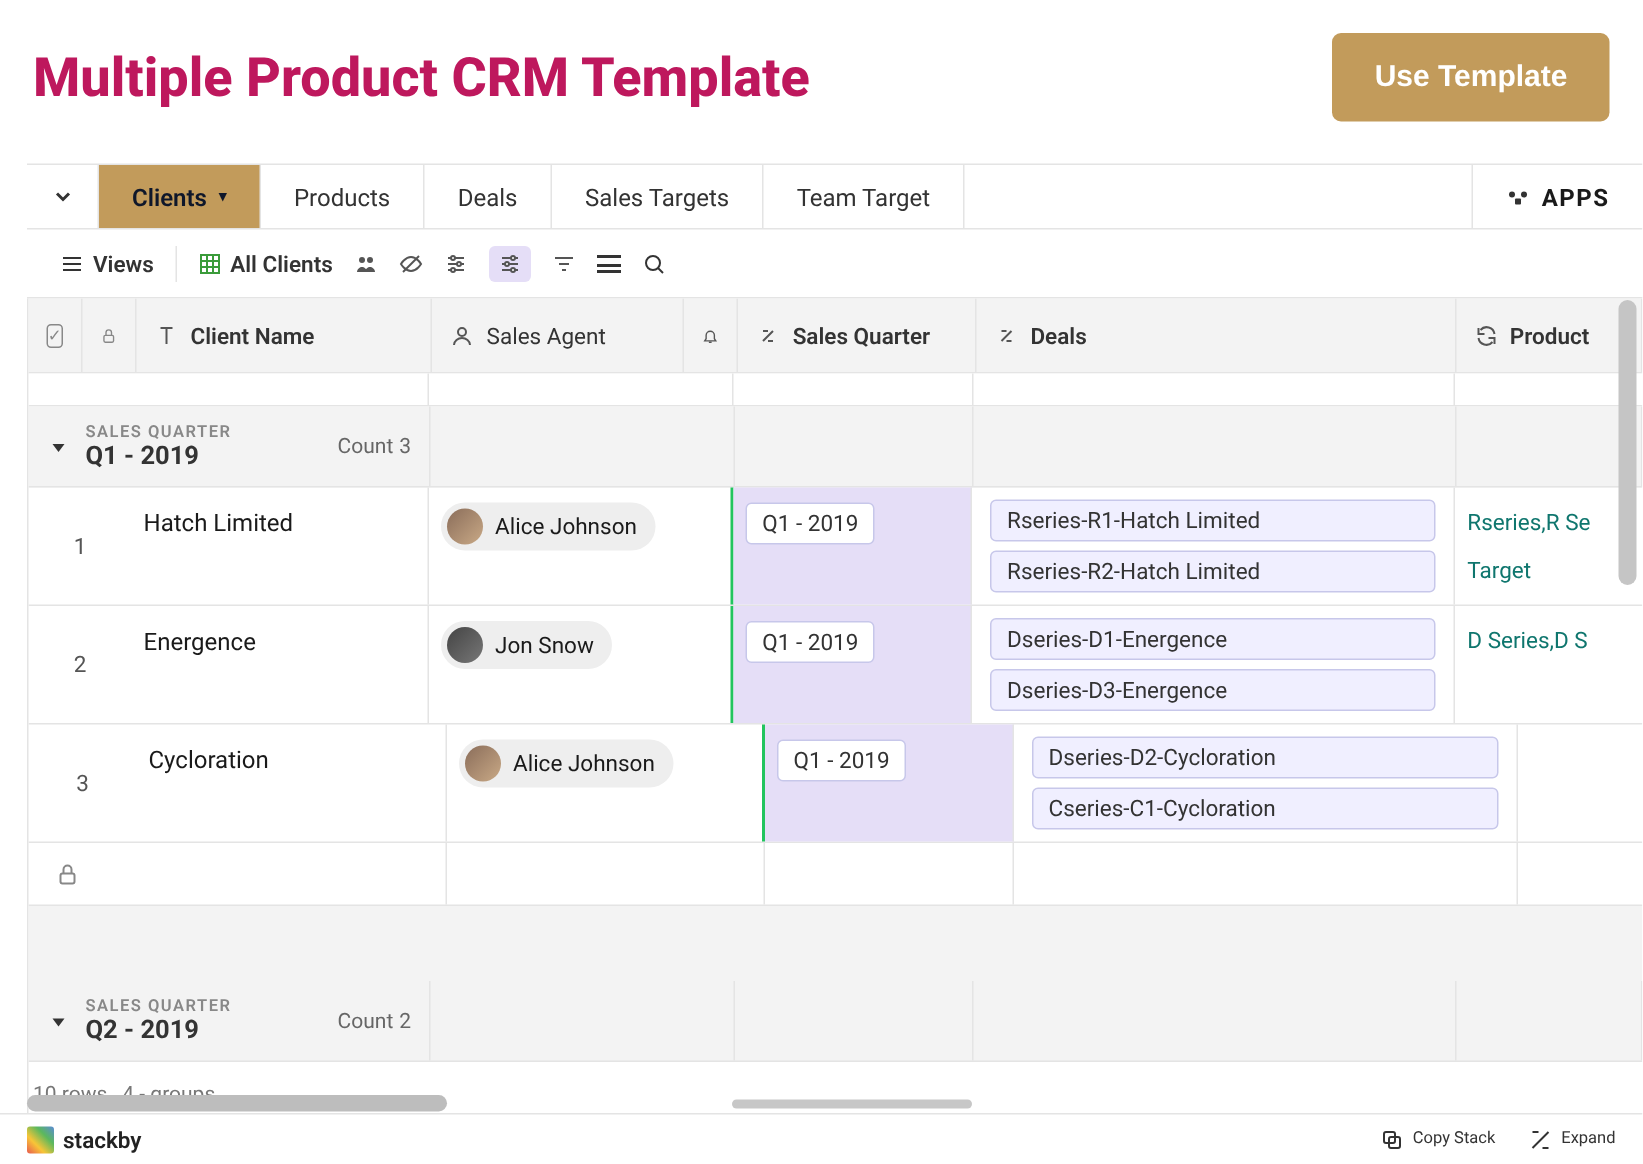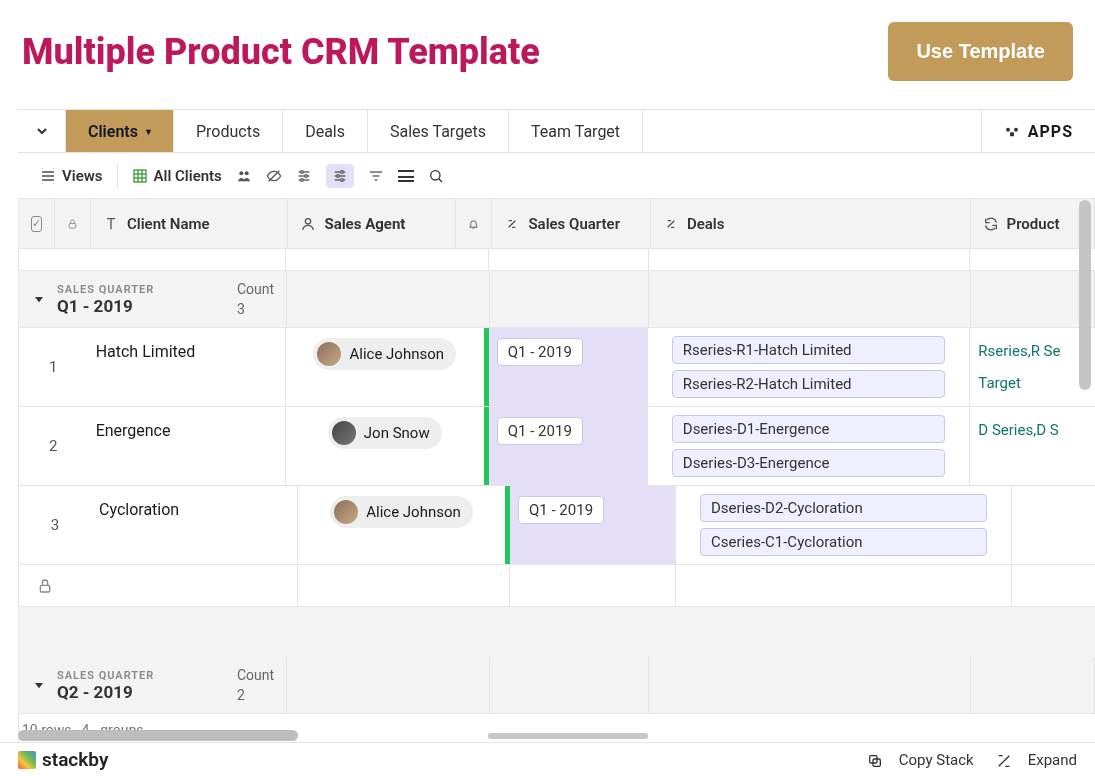--- a/index.html
+++ b/index.html
@@ -25,52 +25,52 @@
 .tool-row-height::after { content: ''; position: absolute; top: 4px; left: 0; right: 0; border-top: 2px solid #333; }
 
 .table-wrap { margin-left: 18px; position: relative; overflow: hidden; height: 580px; border-left: 1px solid #e4e4e4; }
 
 .col-head { display: flex; align-items: stretch; background: #f3f3f3; border-bottom: 1px solid #e4e4e4; height: 50px; font-size: 15px; color: #333; }
 .col-head .hc { display: flex; align-items: center; gap: 8px; padding: 0 12px; border-right: 1px solid #e4e4e4; white-space: nowrap; }
 .w-check { width: 36px; justify-content: center; }
 .w-lock { width: 36px; justify-content: center; }
 .w-name { width: 207px; font-weight: 600; }
 .w-bell { width: 36px; justify-content: center; }
-.w-agent { width: 176px; font-weight: 700; }
+.w-agent { width: 176px; font-weight: 400; }
 .w-quarter { width: 166px; font-weight: 600; }
 .w-deals { width: 336px; font-weight: 600; }
 .w-product { width: 130px; font-weight: 600; overflow: hidden; }
 
 .checkbox { width: 16px; height: 16px; border: 1.5px solid #888; border-radius: 3px; display: inline-flex; align-items: center; justify-content: center; color: #888; font-size: 11px; }
 
 .group-head { display: flex; align-items: stretch; background: #f3f3f3; border-bottom: 1px solid #e4e4e4; }
 .group-head-left { width: 279px; border-right: 1px solid #e4e4e4; padding: 10px 12px; display: flex; gap: 10px; align-items: center; }
 .group-meta { display: flex; flex-direction: column; }
 .group-label { font-size: 11px; letter-spacing: 1px; color: #888; font-weight: 600; }
 .group-value { font-size: 17px; font-weight: 700; color: #333; }
-.group-count { margin-left: auto; font-size: 14px; color: #666; display: flex; gap: 4px; flex-direction: column; }
+.group-count { margin-left: auto; font-size: 14px; color: #666; display: flex; gap: 4px; }
 .group-pad { border-right: 1px solid #e4e4e4; }
 .gp-agent { width: 212px; }
 .gp-quarter { width: 166px; }
 .gp-deals { width: 336px; }
 .gp-product { width: 130px; }
 
 .spacer-row { height: 22px; border-bottom: 1px solid #e4e4e4; background: #fff; display: flex; }
 .spacer-row .cell-a { width: 279px; border-right: 1px solid #e4e4e4; }
 .spacer-row .cell-b { width: 212px; border-right: 1px solid #e4e4e4; }
 .spacer-row .cell-c { width: 166px; border-right: 1px solid #e4e4e4; }
 .spacer-row .cell-d { width: 336px; border-right: 1px solid #e4e4e4; }
 .spacer-row .cell-e { width: 130px; }
 
 .data-row { display: flex; align-items: stretch; border-bottom: 1px solid #e4e4e4; min-height: 78px; }
 .dr-num { width: 72px; display: flex; align-items: center; justify-content: center; color: #555; font-size: 15px; border-right: 0; }
 .dr-name { width: 207px; display: flex; align-items: flex-start; padding: 14px 8px; font-size: 16px; color: #1a1a1a; border-right: 1px solid #e4e4e4; }
-.dr-agent { width: 212px; padding: 10px 8px; border-right: 5px solid #22c55e; text-align: center; }
+.dr-agent { width: 212px; padding: 10px 8px; border-right: 2px solid #22c55e; }
 .dr-quarter { width: 166px; padding: 10px 8px; background: #e5def7; border-right: 1px solid #e4e4e4; }
-.dr-deals { width: 336px; padding: 8px 24px; border-right: 1px solid #e4e4e4; display: flex; flex-direction: column; gap: 6px; }
+.dr-deals { width: 336px; padding: 8px 12px; border-right: 1px solid #e4e4e4; display: flex; flex-direction: column; gap: 6px; }
 .dr-product { width: 130px; padding: 14px 8px; font-size: 15px; color: #0f766e; overflow: hidden; display: flex; flex-direction: column; gap: 14px; white-space: nowrap; }
 
 .agent-pill { display: inline-flex; align-items: center; gap: 8px; background: #eee; border-radius: 16px; padding: 4px 12px 4px 4px; font-size: 15px; }
 .avatar { width: 24px; height: 24px; border-radius: 50%; background: linear-gradient(135deg,#8a6d5a,#c9a986); display: inline-block; }
 .avatar.b { background: linear-gradient(135deg,#444,#777); }
 
 .tag { display: inline-block; background: #f0efff; border: 1px solid #c7c7ea; border-radius: 4px; padding: 4px 10px; font-size: 15px; color: #333; white-space: nowrap; }
 .tag.sq { background: #fff; border-color: #c7c7ea; }
 
 .lock-row { display: flex; align-items: stretch; height: 42px; border-bottom: 1px solid #e4e4e4; }
@@ -83,24 +83,24 @@
 
 .status-bar { position: absolute; bottom: 38px; left: 22px; font-size: 14px; color: #777; display: flex; gap: 10px; }
 
 .hscroll { position: absolute; bottom: 30px; left: 18px; right: 18px; height: 16px; }
 .hscroll-thumb { position: absolute; left: 0; width: 280px; height: 11px; background: #bdbdbd; border-radius: 6px; }
 .hscroll-thumb2 { position: absolute; left: 470px; width: 160px; height: 6px; background: #c7c7c7; border-radius: 3px; top: 3px; }
 
 .vscroll { position: absolute; top: 200px; right: 4px; width: 12px; height: 190px; background: #c5c5c5; border-radius: 6px; }
 
 .footer { position: absolute; bottom: 0; left: 0; right: 0; height: 34px; border-top: 1px solid #e4e4e4; display: flex; align-items: center; padding: 0 18px; background: #fff; }
-.brand { display: flex; align-items: center; gap: 6px; font-size: 19px; font-weight: 600; color: #222; }
+.brand { display: flex; align-items: center; gap: 6px; font-size: 15px; font-weight: 600; color: #222; }
 .brand-logo { width: 18px; height: 18px; background: linear-gradient(45deg,#e85a4f,#f8c537,#5bb85d,#5b8bd6); border-radius: 2px; }
 .footer-actions { margin-left: auto; display: flex; gap: 22px; }
-.footer-btn { display: flex; align-items: flex-end; gap: 16px; font-size: 15px; color: #333; cursor: pointer; }
+.footer-btn { display: flex; align-items: flex-start; gap: 6px; font-size: 11px; color: #333; cursor: pointer; }
 
 .svg-icon { width: 16px; height: 16px; }
 </style>
 </head>
 <body>
 
 <div class="page-header">
   <h1 class="page-title">Multiple Product CRM Template</h1>
   <button class="use-template-btn">Use Template</button>
 </div>

